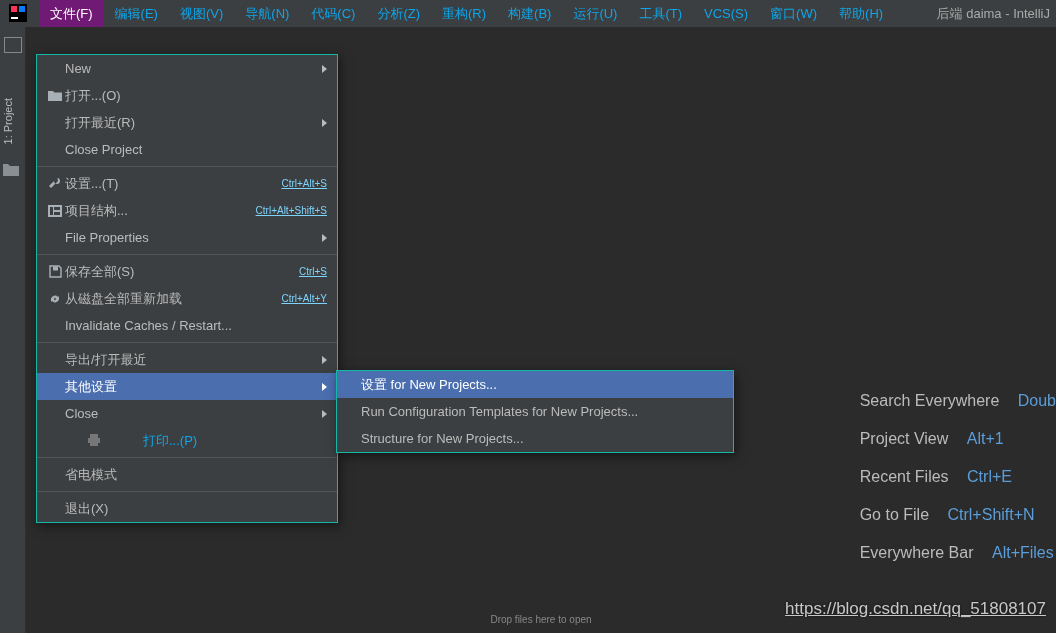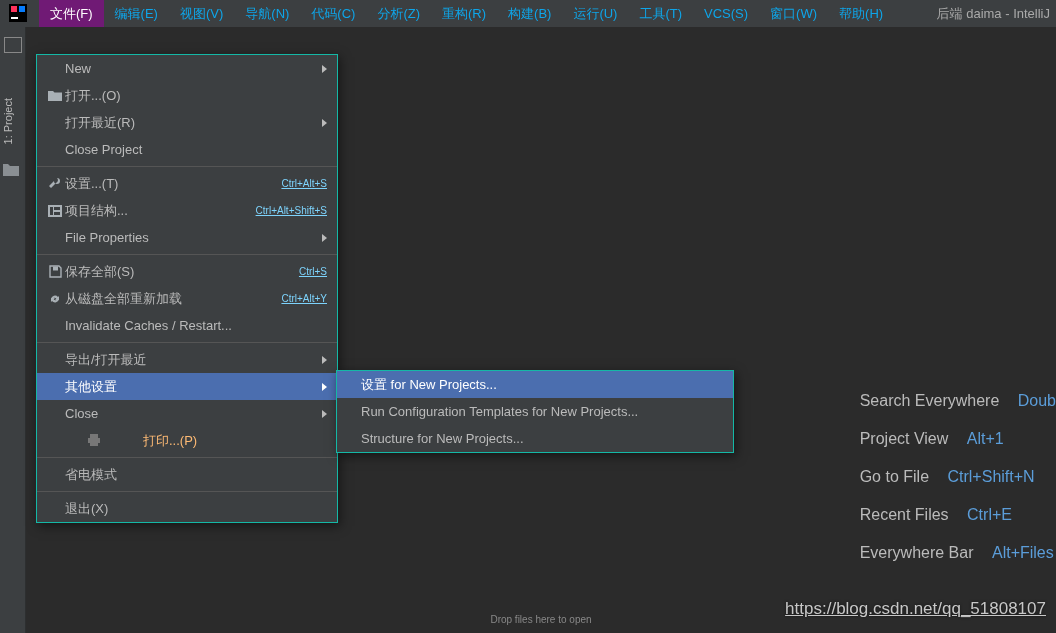--- a/index.html
+++ b/index.html
@@ -175,21 +175,21 @@
   .menu .row.highlight .label,
   .menu .row.highlight .shortcut,
   .menu .row.highlight .icon-slot {
     color: #ffffff;
   }
   .menu .row.highlight .arrow {
     border-left-color: #ffffff;
   }
   .menu .row.disabled .label,
   .menu .row.disabled .icon-slot {
-    color: #fdba74;
+    color: #0ea5e9;
     margin-left: 39px;
   }
   .menu .sep {
     height: 1px;
     background: #555555;
     margin: 3px 0;
   }
 
   .menu2 {
     left: 336px;
@@ -272,26 +272,26 @@
     <div class="tips">
       <div class="tip-row">
         <span class="tip-label">Search Everywhere</span>
         <span class="tip-shortcut">Doub</span>
       </div>
       <div class="tip-row">
         <span class="tip-label">Project View</span>
         <span class="tip-shortcut">Alt+1</span>
       </div>
       <div class="tip-row">
+        <span class="tip-label">Recent Files</span>
+        <span class="tip-shortcut">Ctrl+E</span>
+      </div>
+      <div class="tip-row">
         <span class="tip-label">Go to File</span>
         <span class="tip-shortcut">Ctrl+Shift+N</span>
-      </div>
-      <div class="tip-row">
-        <span class="tip-label">Recent Files</span>
-        <span class="tip-shortcut">Ctrl+E</span>
       </div>
       <div class="tip-row">
         <span class="tip-label">Everywhere Bar</span>
         <span class="tip-shortcut">Alt+Files</span>
       </div>
     </div>
     <div class="drop-hint">Drop files here to open</div>
   </div>
 
   <div class="menu menu1">

